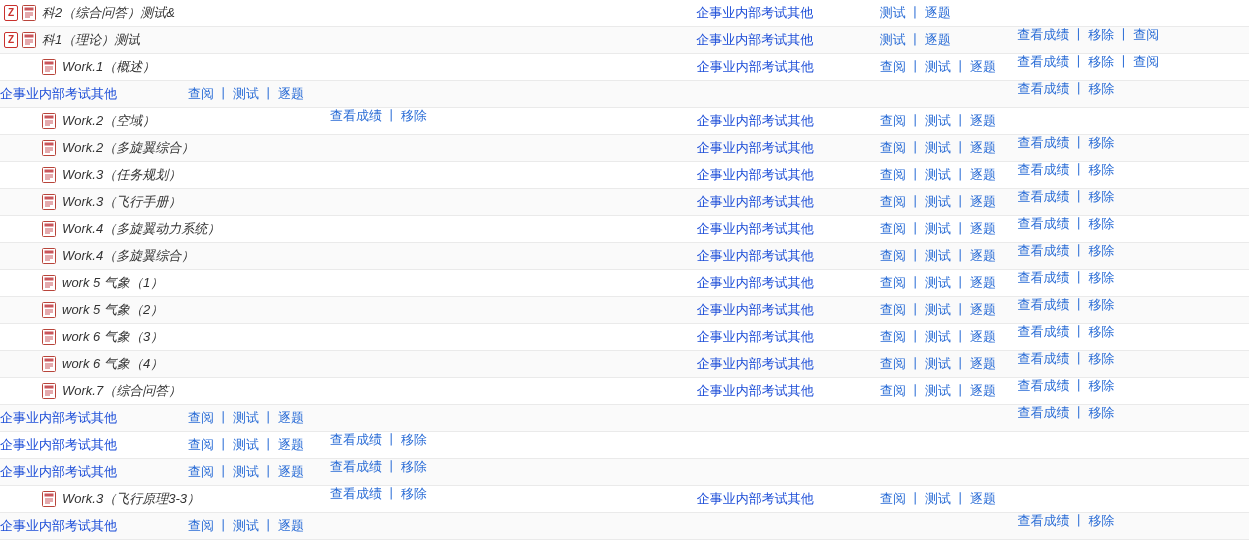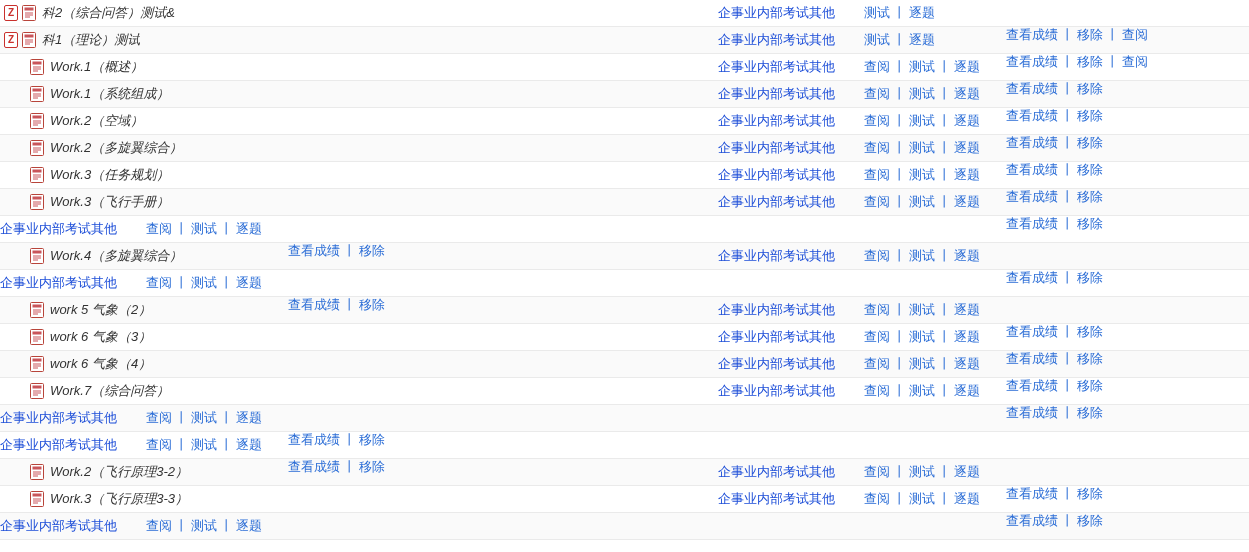--- a/index.html
+++ b/index.html
@@ -34,27 +34,28 @@
       width: 718px;
       padding-left: 4px;
       overflow: hidden;
     }
     .col-category {
       width: 146px;
       color: #1d4ed8;
     }
     .col-actions1 {
       width: 142px;
+      margin-left: 42px;
     }
     .col-actions2 {
       width: 239px;
       margin-top: 44px;
     }
     .indent-0 .col-title { padding-left: 4px; }
-    .indent-1 .col-title { padding-left: 30px; }
+    .indent-1 .col-title { padding-left: 42px; }
     .z-icon {
       display: inline-flex;
       align-items: center;
       justify-content: center;
       width: 14px;
       height: 16px;
       border: 1px solid #c9302c;
       border-radius: 2px;
       color: #c9302c;
       font-size: 10px;
@@ -142,32 +143,20 @@
             <line x1="3" y1="12" x2="8" y2="12" stroke="#c9555a" stroke-width="1"></line>
           </svg>
         </span>
         <span class="title-text">Work.1（概述）</span>
       </div>
       <div class="col-category"><span>企事业内部考试其他</span></div>
       <div class="col-actions1"><span class="link">查阅</span><span class="sep">丨</span><span class="link">测试</span><span class="sep">丨</span><span class="link">逐题</span></div>
       <div class="col-actions2"><span class="link">查看成绩</span><span class="sep">丨</span><span class="link">移除</span></div>
     </div>
     <div class="row indent-1">
-      <div class="col-title">
-        <span class="doc-icon">
-          <svg width="14" height="16" viewBox="0 0 14 16">
-            <rect x="0.5" y="0.5" width="13" height="15" rx="1" fill="#fff" stroke="#b8443a"></rect>
-            <rect x="2.5" y="2.5" width="9" height="3" fill="#c9555a"></rect>
-            <line x1="3" y1="8" x2="11" y2="8" stroke="#c9555a" stroke-width="1"></line>
-            <line x1="3" y1="10" x2="11" y2="10" stroke="#c9555a" stroke-width="1"></line>
-            <line x1="3" y1="12" x2="8" y2="12" stroke="#c9555a" stroke-width="1"></line>
-          </svg>
-        </span>
-        <span class="title-text">Work.1（系统组成）</span>
-      </div>
       <div class="col-category"><span>企事业内部考试其他</span></div>
       <div class="col-actions1"><span class="link">查阅</span><span class="sep">丨</span><span class="link">测试</span><span class="sep">丨</span><span class="link">逐题</span></div>
       <div class="col-actions2"><span class="link">查看成绩</span><span class="sep">丨</span><span class="link">移除</span></div>
     </div>
     <div class="row indent-1">
       <div class="col-title">
         <span class="doc-icon">
           <svg width="14" height="16" viewBox="0 0 14 16">
             <rect x="0.5" y="0.5" width="13" height="15" rx="1" fill="#fff" stroke="#b8443a"></rect>
             <rect x="2.5" y="2.5" width="9" height="3" fill="#c9555a"></rect>
@@ -227,20 +216,32 @@
             <line x1="3" y1="12" x2="8" y2="12" stroke="#c9555a" stroke-width="1"></line>
           </svg>
         </span>
         <span class="title-text">Work.3（飞行手册）</span>
       </div>
       <div class="col-category"><span>企事业内部考试其他</span></div>
       <div class="col-actions1"><span class="link">查阅</span><span class="sep">丨</span><span class="link">测试</span><span class="sep">丨</span><span class="link">逐题</span></div>
       <div class="col-actions2"><span class="link">查看成绩</span><span class="sep">丨</span><span class="link">移除</span></div>
     </div>
     <div class="row indent-1">
+      <div class="col-title">
+        <span class="doc-icon">
+          <svg width="14" height="16" viewBox="0 0 14 16">
+            <rect x="0.5" y="0.5" width="13" height="15" rx="1" fill="#fff" stroke="#b8443a"></rect>
+            <rect x="2.5" y="2.5" width="9" height="3" fill="#c9555a"></rect>
+            <line x1="3" y1="8" x2="11" y2="8" stroke="#c9555a" stroke-width="1"></line>
+            <line x1="3" y1="10" x2="11" y2="10" stroke="#c9555a" stroke-width="1"></line>
+            <line x1="3" y1="12" x2="8" y2="12" stroke="#c9555a" stroke-width="1"></line>
+          </svg>
+        </span>
+        <span class="title-text">Work.4（多旋翼动力系统）</span>
+      </div>
       <div class="col-category"><span>企事业内部考试其他</span></div>
       <div class="col-actions1"><span class="link">查阅</span><span class="sep">丨</span><span class="link">测试</span><span class="sep">丨</span><span class="link">逐题</span></div>
       <div class="col-actions2"><span class="link">查看成绩</span><span class="sep">丨</span><span class="link">移除</span></div>
     </div>
     <div class="row indent-1">
       <div class="col-title">
         <span class="doc-icon">
           <svg width="14" height="16" viewBox="0 0 14 16">
             <rect x="0.5" y="0.5" width="13" height="15" rx="1" fill="#fff" stroke="#b8443a"></rect>
             <rect x="2.5" y="2.5" width="9" height="3" fill="#c9555a"></rect>
@@ -249,20 +250,32 @@
             <line x1="3" y1="12" x2="8" y2="12" stroke="#c9555a" stroke-width="1"></line>
           </svg>
         </span>
         <span class="title-text">Work.4（多旋翼综合）</span>
       </div>
       <div class="col-category"><span>企事业内部考试其他</span></div>
       <div class="col-actions1"><span class="link">查阅</span><span class="sep">丨</span><span class="link">测试</span><span class="sep">丨</span><span class="link">逐题</span></div>
       <div class="col-actions2"><span class="link">查看成绩</span><span class="sep">丨</span><span class="link">移除</span></div>
     </div>
     <div class="row indent-1">
+      <div class="col-title">
+        <span class="doc-icon">
+          <svg width="14" height="16" viewBox="0 0 14 16">
+            <rect x="0.5" y="0.5" width="13" height="15" rx="1" fill="#fff" stroke="#b8443a"></rect>
+            <rect x="2.5" y="2.5" width="9" height="3" fill="#c9555a"></rect>
+            <line x1="3" y1="8" x2="11" y2="8" stroke="#c9555a" stroke-width="1"></line>
+            <line x1="3" y1="10" x2="11" y2="10" stroke="#c9555a" stroke-width="1"></line>
+            <line x1="3" y1="12" x2="8" y2="12" stroke="#c9555a" stroke-width="1"></line>
+          </svg>
+        </span>
+        <span class="title-text">work 5 气象（1）</span>
+      </div>
       <div class="col-category"><span>企事业内部考试其他</span></div>
       <div class="col-actions1"><span class="link">查阅</span><span class="sep">丨</span><span class="link">测试</span><span class="sep">丨</span><span class="link">逐题</span></div>
       <div class="col-actions2"><span class="link">查看成绩</span><span class="sep">丨</span><span class="link">移除</span></div>
     </div>
     <div class="row indent-1">
       <div class="col-title">
         <span class="doc-icon">
           <svg width="14" height="16" viewBox="0 0 14 16">
             <rect x="0.5" y="0.5" width="13" height="15" rx="1" fill="#fff" stroke="#b8443a"></rect>
             <rect x="2.5" y="2.5" width="9" height="3" fill="#c9555a"></rect>
@@ -332,32 +345,20 @@
       <div class="col-category"><span>企事业内部考试其他</span></div>
       <div class="col-actions1"><span class="link">查阅</span><span class="sep">丨</span><span class="link">测试</span><span class="sep">丨</span><span class="link">逐题</span></div>
       <div class="col-actions2"><span class="link">查看成绩</span><span class="sep">丨</span><span class="link">移除</span></div>
     </div>
     <div class="row indent-1">
       <div class="col-category"><span>企事业内部考试其他</span></div>
       <div class="col-actions1"><span class="link">查阅</span><span class="sep">丨</span><span class="link">测试</span><span class="sep">丨</span><span class="link">逐题</span></div>
       <div class="col-actions2"><span class="link">查看成绩</span><span class="sep">丨</span><span class="link">移除</span></div>
     </div>
     <div class="row indent-1">
-      <div class="col-title">
-        <span class="doc-icon">
-          <svg width="14" height="16" viewBox="0 0 14 16">
-            <rect x="0.5" y="0.5" width="13" height="15" rx="1" fill="#fff" stroke="#b8443a"></rect>
-            <rect x="2.5" y="2.5" width="9" height="3" fill="#c9555a"></rect>
-            <line x1="3" y1="8" x2="11" y2="8" stroke="#c9555a" stroke-width="1"></line>
-            <line x1="3" y1="10" x2="11" y2="10" stroke="#c9555a" stroke-width="1"></line>
-            <line x1="3" y1="12" x2="8" y2="12" stroke="#c9555a" stroke-width="1"></line>
-          </svg>
-        </span>
-        <span class="title-text">Work.2（飞行原理3-2）</span>
-      </div>
       <div class="col-category"><span>企事业内部考试其他</span></div>
       <div class="col-actions1"><span class="link">查阅</span><span class="sep">丨</span><span class="link">测试</span><span class="sep">丨</span><span class="link">逐题</span></div>
       <div class="col-actions2"><span class="link">查看成绩</span><span class="sep">丨</span><span class="link">移除</span></div>
     </div>
     <div class="row indent-1">
       <div class="col-title">
         <span class="doc-icon">
           <svg width="14" height="16" viewBox="0 0 14 16">
             <rect x="0.5" y="0.5" width="13" height="15" rx="1" fill="#fff" stroke="#b8443a"></rect>
             <rect x="2.5" y="2.5" width="9" height="3" fill="#c9555a"></rect>

